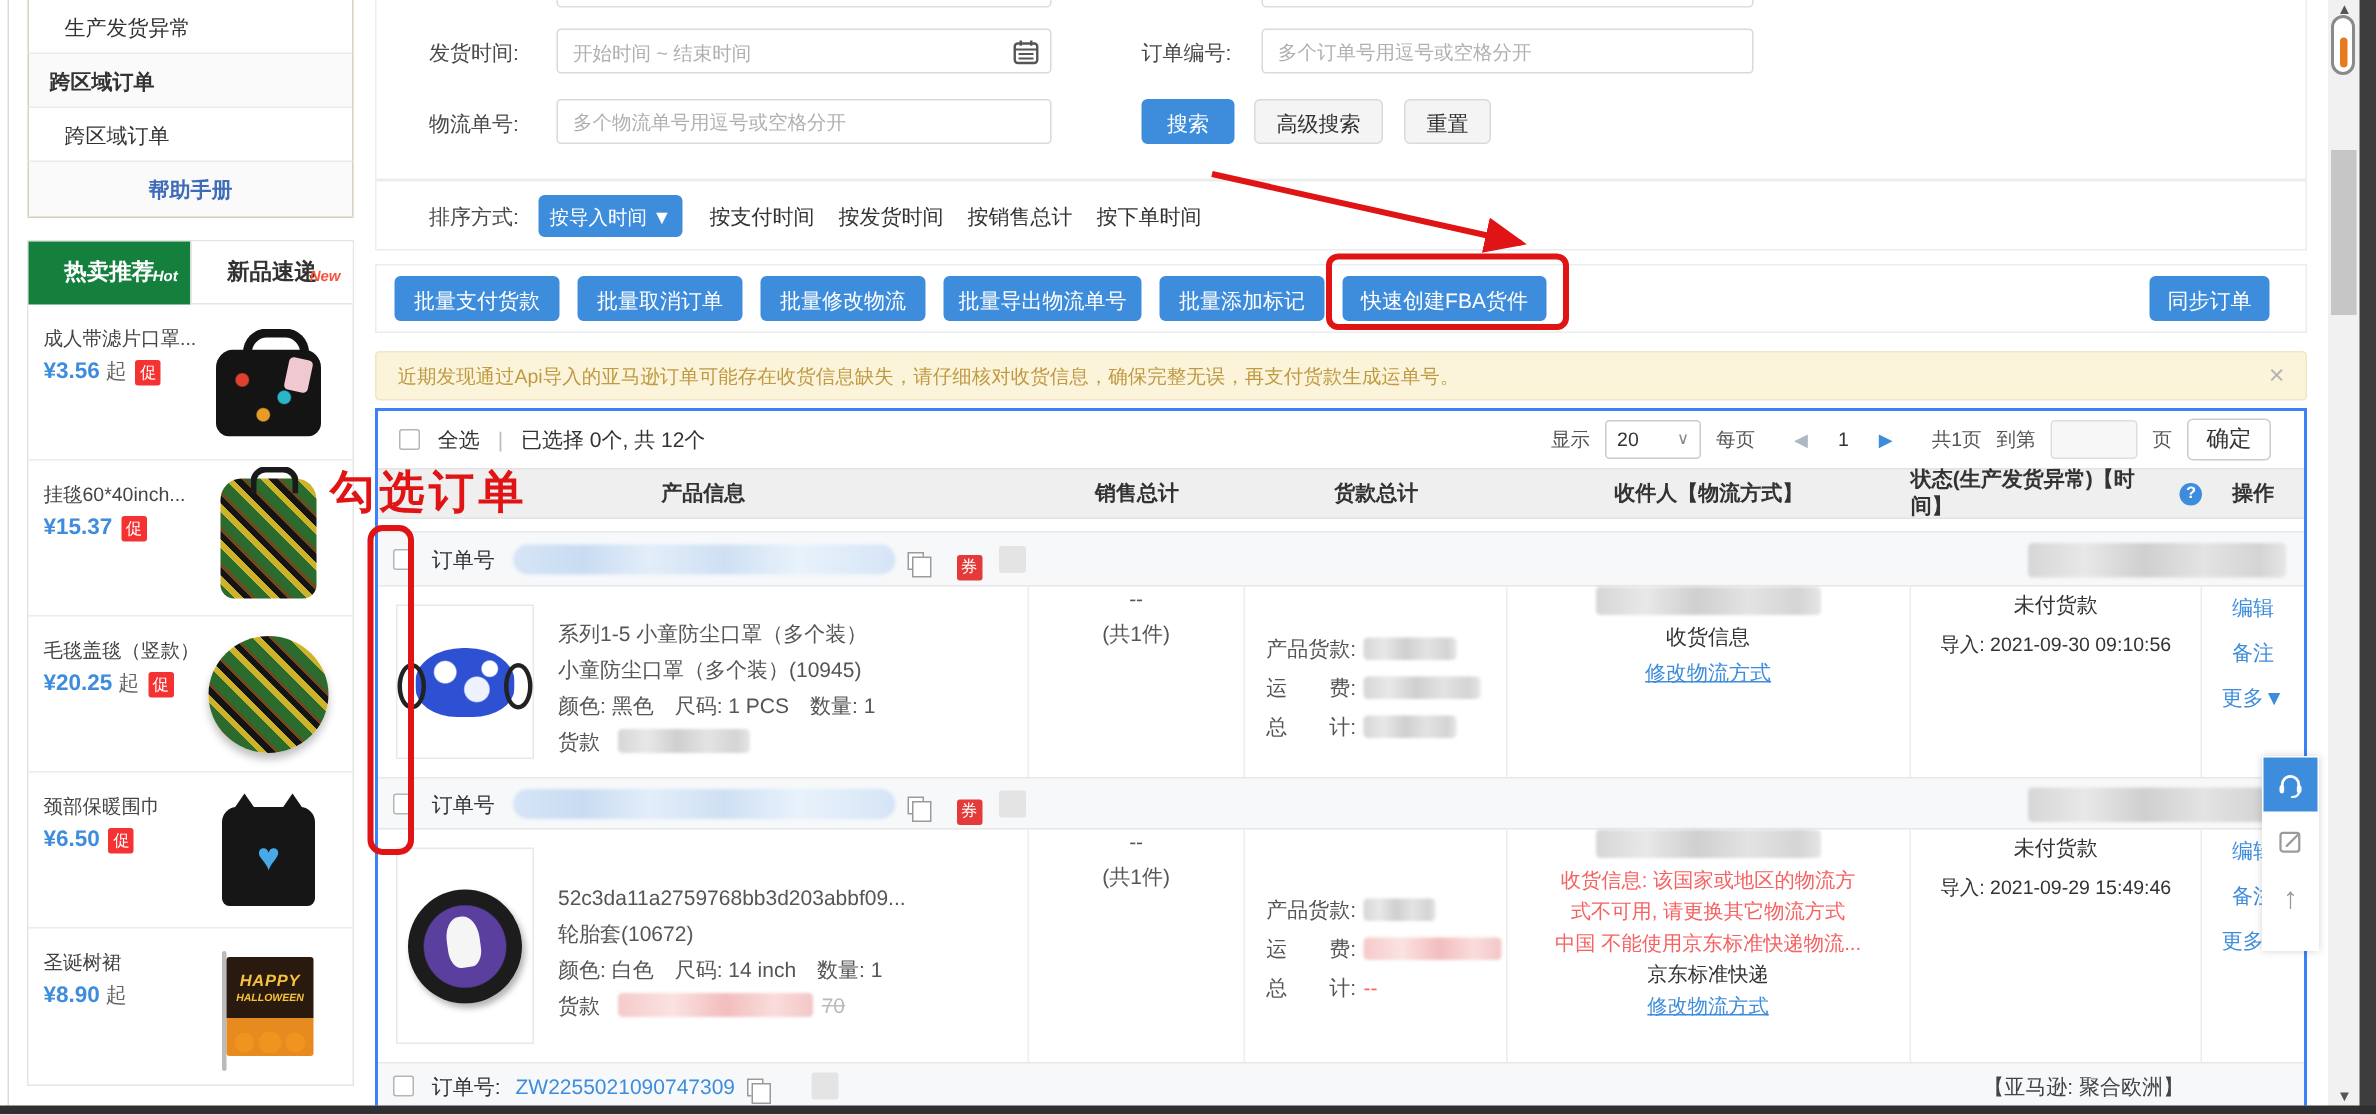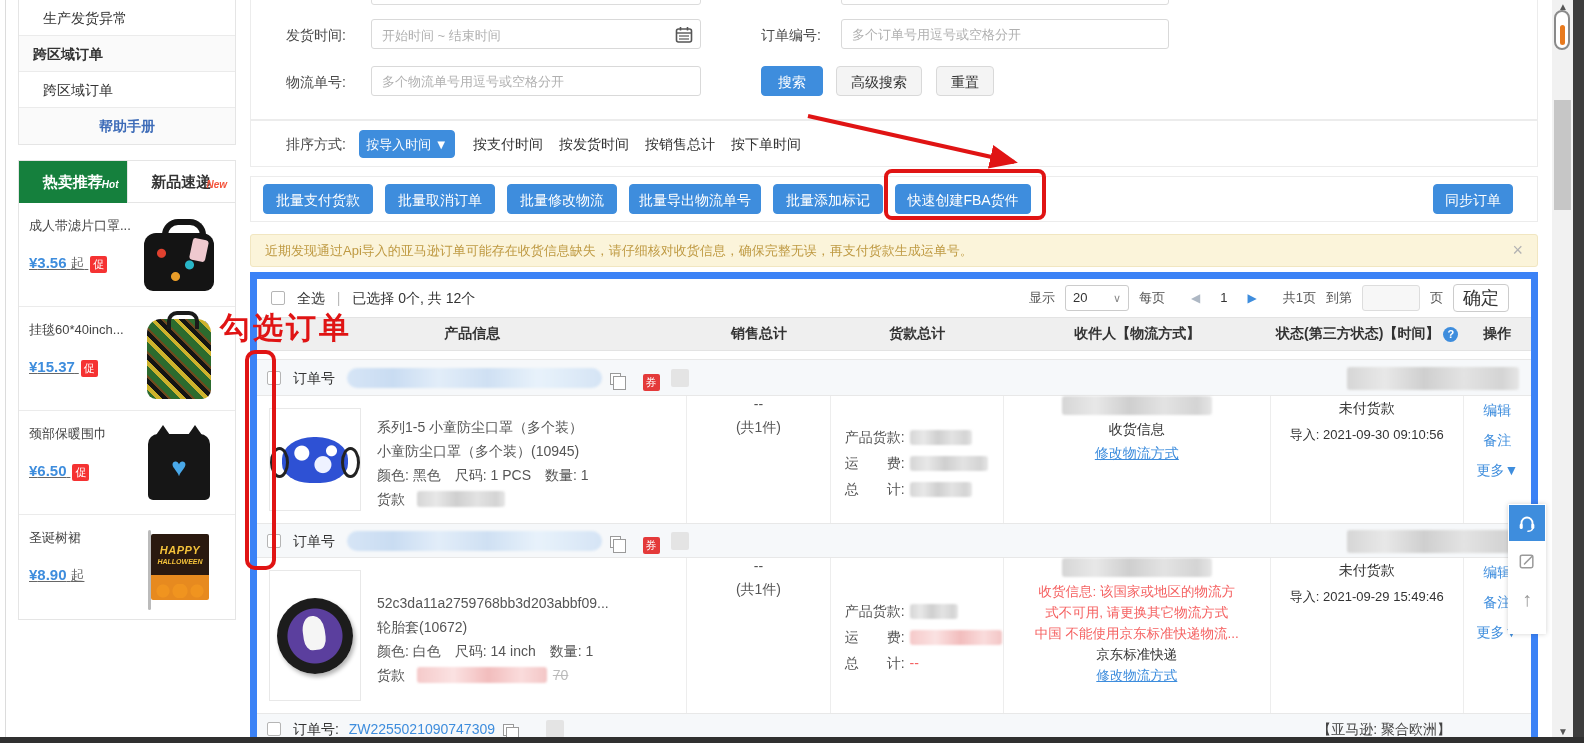--- a/index.html
+++ b/index.html
@@ -17,21 +17,21 @@
   .promo-tabs { display:flex; height:42px; }
   .promo-tab { flex:1; text-align:center; line-height:42px; font-size:15px; font-weight:bold; position:relative; cursor:pointer; }
   .promo-tab.hot { background:#15803d; color:#fff; }
   .promo-tab.new { background:#fff; color:#333; border-left:1px solid #e5e5e5; border-bottom:1px solid #e5e5e5; }
   .tab-sup { position:absolute; top:3px; right:8px; font-size:10px; font-style:italic; font-weight:bold; }
   .promo-tab.hot .tab-sup { color:#fff; }
   .promo-tab.new .tab-sup { color:#f4543c; }
   .p-item { position:relative; height:104px; border-bottom:1px solid #ebebeb; padding:14px 0 0 10px; }
   .p-item:last-child { border-bottom:none; }
   .p-name { font-size:13px; color:#444; width:105px; line-height:17px; }
-  .p-price { margin-top:20px; font-size:14px; color:#666;text-decoration:underline; }
+  .p-price { margin-top:5px; font-size:14px; color:#666; }
   .p-price b { color:#3e8ddd; font-size:15px; }
   .promo-badge { display:inline-block; background:#f53232; color:#fff; font-size:11px; padding:1px 3px; border-radius:2px; margin-left:2px; }
   .p-img { position:absolute; right:8px; top:6px; width:96px; height:92px; display:flex; align-items:center; justify-content:center; }
 
   
   .bag { position:relative; width:70px; height:58px; background:#141414; border-radius:12px 12px 9px 9px; margin-top:14px;
          background-image:radial-gradient(circle at 25% 35%, #e0412f 4px, transparent 5px), radial-gradient(circle at 65% 55%, #28b6c8 4px, transparent 5px),
          radial-gradient(circle at 45% 75%, #e89c28 4px, transparent 5px), radial-gradient(circle at 80% 25%, #e0412f 3px, transparent 4px); }
   .bag:before { content:""; position:absolute; left:18px; top:-14px; width:32px; height:22px; border:6px solid #141414; border-bottom:none; border-radius:16px 16px 0 0; }
   .bag:after { content:""; position:absolute; right:7px; top:6px; width:16px; height:22px; background:#efc9cf; border-radius:3px; transform:rotate(12deg); }
@@ -57,28 +57,28 @@
   .finput { position:absolute; border:1px solid #d9d9d9; border-radius:3px; background:#fff; font-size:13px; color:#333; padding:0 10px; height:30px; }
   .finput::placeholder { color:#b0b0b0; }
   .btn { position:absolute; height:30px; border-radius:4px; font-size:14px; text-align:center; line-height:30px; cursor:pointer; }
   .btn-blue { background:#3e8ddd; color:#fff; border:1px solid #3e8ddd; }
   .btn-gray { background:#f4f4f4; color:#333; border:1px solid #d9d9d9; }
   .sort-opt { position:absolute; font-size:14px; color:#333; cursor:pointer; }
   .notice { position:absolute; left:250px; top:234px; width:1288px; height:33px; background:#fbf4da; border:1px solid #f1e6c1; border-radius:3px; color:#bf9a43; font-size:13px; line-height:31px; padding-left:14px; }
   .notice .x { position:absolute; right:14px; top:0; color:#b3b3b3; font-size:18px; cursor:pointer; }
 
   
-  .tbl { position:absolute; left:250px; top:272px; width:1288px; height:465px; border:7px solid #3b82f6; background:#fff; }
+  .tbl { position:absolute; left:250px; top:272px; width:1288px; height:465px; border:2px solid #3b82f6; background:#fff; }
   .cb { display:inline-block; width:14px; height:14px; border:1px solid #b5b5b5; border-radius:2px; background:#fff; vertical-align:-2px; cursor:pointer; }
   .sel-row { position:absolute; left:0; top:0; width:100%; height:38px; line-height:38px; font-size:14px; color:#333; }
   .pager { position:absolute; right:22px; top:0; height:38px; display:flex; align-items:center; gap:10px; font-size:13px; color:#555; }
   .pp-select { width:64px; height:26px; border:1px solid #ccc; border-radius:3px; display:flex; align-items:center; justify-content:space-between; padding:0 7px; color:#333; cursor:pointer; background:#fff; }
   .pg-arrow { font-size:12px; cursor:pointer; }
   .goto-input { width:58px; height:26px; border:1px solid #ddd; background:#f7f7f7; border-radius:3px; }
-  .confirm-btn { width:56px; height:28px; border:1px solid #ccc; border-radius:4px; background:#fff; text-align:center; line-height:26px; color:#333; cursor:pointer; font-size:18px; }
+  .confirm-btn { width:56px; height:28px; border:1px solid #ccc; border-radius:4px; background:#fff; text-align:center; line-height:26px; color:#333; cursor:pointer; font-size:15px; }
   .thead { position:absolute; left:0; top:38px; width:100%; height:34px; background:#efefef; border-top:1px solid #e3e3e3; border-bottom:1px solid #e3e3e3; display:flex; font-size:14px; font-weight:bold; color:#333; }
   .th { display:flex; align-items:center; justify-content:center; }
   .qmark { display:inline-block; width:15px; height:15px; background:#3e8ddd; color:#fff; border-radius:50%; font-size:11px; line-height:15px; text-align:center; font-weight:bold; margin-left:4px; }
   .ord-head { position:absolute; left:0; width:100%; background:#f6f8fa; border-top:1px solid #e8e8e8; border-bottom:1px solid #e8e8e8; font-size:14px; color:#333; }
   .copy-ic { display:inline-block; position:relative; width:11px; height:12px; border:1px solid #9a9a9a; background:#fff; vertical-align:-2px; margin:0 4px; }
   .copy-ic:before { content:""; position:absolute; left:2px; top:2px; width:11px; height:12px; border:1px solid #9a9a9a; background:#fff; }
   .coupon { display:inline-block; width:17px; height:17px; background:#e43a3a; color:#fff; font-size:11px; line-height:17px; text-align:center; border-radius:2px; vertical-align:-3px; }
   .gbadge { display:inline-block; width:18px; height:18px; background:#e4e4e4; border-radius:2px; vertical-align:-4px; }
   .blur-blue { background:linear-gradient(90deg,#d6e5f6,#c9dcf2 18%,#e2edf9 36%,#cfe0f3 55%,#e8f2fb 75%,#d5e4f5); border-radius:10px; filter:blur(1.2px); }
   .blur-gray { background:linear-gradient(90deg,#d6d6d6,#e8e8e8 22%,#cfcfcf 45%,#e3e3e3 68%,#d4d4d4 90%,#e6e6e6); border-radius:3px; filter:blur(1.2px); }
@@ -163,20 +163,31 @@
       <div class="p-name">挂毯60*40inch...</div>
       <div class="p-price">
         <b><span>¥</span><span>15.37</span></b>
         <span class="promo-badge">促</span>
       </div>
       <div class="p-img">
           <div class="backpack pattern-green"></div>
         </div>
     </div>
 
+    <div class="p-item">
+      <div class="p-name">毛毯盖毯（竖款）</div>
+      <div class="p-price">
+        <b><span>¥</span><span>20.25</span></b>
+        <span>起</span>
+        <span class="promo-badge">促</span>
+      </div>
+      <div class="p-img">
+          <div class="blanket-round pattern-green"></div>
+        </div>
+    </div>
 
     <div class="p-item">
       <div class="p-name">颈部保暖围巾</div>
       <div class="p-price">
         <b><span>¥</span><span>6.50</span></b>
         <span class="promo-badge">促</span>
       </div>
       <div class="p-img">
           <div class="hoodie">
             <span class="heart">♥</span>
@@ -280,21 +291,21 @@
         <span class="confirm-btn">确定</span>
       </div>
     </div>
 
     <div class="thead">
       <div class="th" style="width:435px;">产品信息</div>
       <div class="th" style="width:145px;">销售总计</div>
       <div class="th" style="width:175px;">货款总计</div>
       <div class="th" style="width:270px;">收件人【物流方式】</div>
       <div class="th" style="width:195px;">
-        <span>状态(第三方状态)【时间】</span>
+        <span>状态(生产发货异常)【时间】</span>
         <span class="qmark">?</span>
       </div>
       <div class="th" style="width:68px;border:none;">操作</div>
     </div>
 
     <div class="ord-head" style="top:80px;height:37px;line-height:37px;">
       <span style="margin-left:10px;"><span class="cb"></span></span>
       <span style="margin-left:8px;">订单号</span>
       <span class="blur-blue" style="display:inline-block;width:255px;height:20px;vertical-align:-5px;margin-left:8px;"></span>
       <span class="copy-ic"></span>

